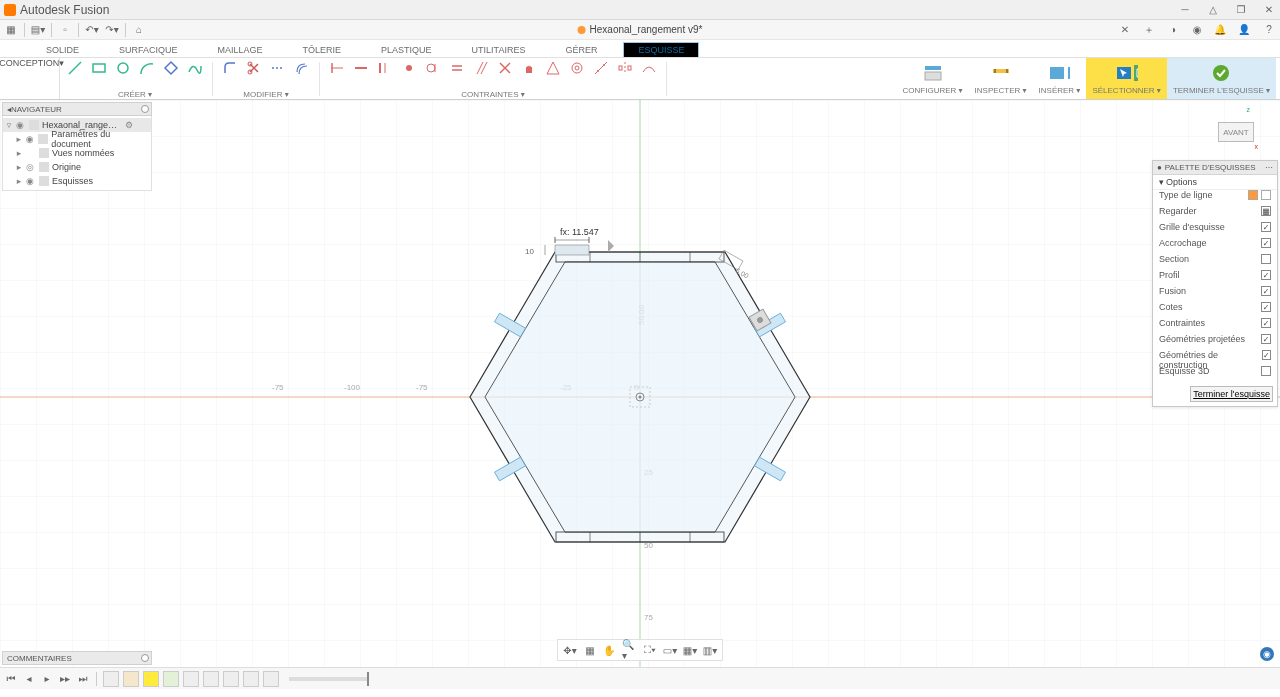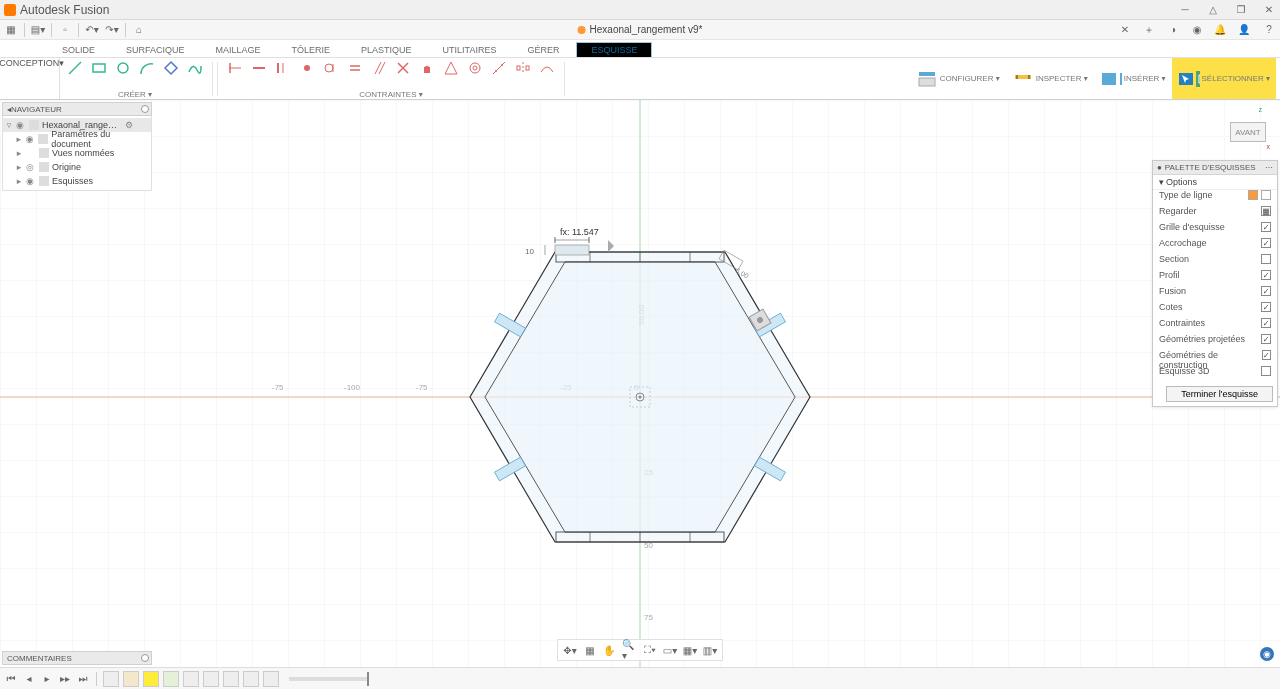--- a/index.html
+++ b/index.html
@@ -15,34 +15,34 @@
 
 
 .qat { height: 20px; background: #f6f6f6; display: flex; align-items: center; padding: 0 4px; gap: 6px; border-bottom: 1px solid #e6e6e6; position: relative; }
 .qat .qico { width: 14px; height: 14px; color: #666; display: flex; align-items: center; justify-content: center; cursor: pointer; }
 .qat .sep { width: 1px; height: 14px; background: #ccc; }
 .qat .doc-tab { position: absolute; left: 50%; transform: translateX(-50%); display: flex; align-items: center; gap: 4px; font-size: 10px; color: #444; }
 .qat .doc-tab .unsaved-dot { width: 8px; height: 8px; border-radius: 50%; background: #ff9933; }
 .qat .right-ico { margin-left: auto; display: flex; gap: 10px; align-items: center; }
 
 
-.ribbon-tabs { height: 18px; background: #fff; display: flex; align-items: flex-end; border-bottom: 1px solid #e0e0e0; padding-left: 48px; gap: 3px; }
+.ribbon-tabs { height: 18px; background: #fff; display: flex; align-items: flex-end; border-bottom: 1px solid #e0e0e0; padding-left: 32px; gap: 12px; }
 .ribbon-tabs .rtab { padding: 2px 14px; font-size: 9px; color: #6b6b6b; cursor: pointer; }
 .ribbon-tabs .rtab.active { background: #000000; color: #0a6ea6; border: 1px solid #9ec7e2; border-bottom: none; }
 
 
 .ribbon { height: 42px; background: #fff; display: flex; align-items: center; border-bottom: 1px solid #d0d0d0; padding: 0 4px; }
 .conception { width: 56px; display: flex; align-items: flex-start; justify-content: center; font-size: 9px; color: #555; border-right: 1px solid #e0e0e0; height: 100%; cursor: pointer; }
 .rgroup { display: flex; flex-direction: column; align-items: center; padding: 0 6px; height: 100%; justify-content: center; }
 .rgroup .icos { display: flex; gap: 6px; align-items: center; height: 24px; }
 .rgroup .label { font-size: 8px; color: #777; margin-top: 12px; }
 .rico { width: 18px; height: 18px; display: flex; align-items: center; justify-content: center; cursor: pointer; }
 .rsep { width: 1px; height: 34px; background: #e4e4e4; margin: 0 2px; }
 .ribbon-right { margin-left: auto; display: flex; align-items: center; height: 100%; }
-.bigbtn { display: flex; flex-direction: row; align-items: center; gap: 2px; padding: 0 6px; height: 100%; justify-content: center; cursor: pointer; }
+.bigbtn { display: flex; flex-direction: column; align-items: center; gap: 2px; padding: 0 6px; height: 100%; justify-content: center; cursor: pointer; }
 .bigbtn .bbicon { width: 22px; height: 22px; display: flex; align-items: center; justify-content: center; }
 .bigbtn .bblabel { font-size: 8px; color: #777; }
 .bigbtn.highlight { background: #fde047; }
 .bigbtn.green .bbicon svg circle { fill: #5ba92e; }
 .bigbtn.terminate { background: #d9ebf7; }
 
 
 .main { position: relative; display: flex; height: 589px; }
 .browser-panel { width: 150px; position: absolute; left: 2px; top: 2px; z-index: 5; }
 .panel-hdr { height: 14px; background: #eaeaea; display: flex; align-items: center; padding: 0 4px; font-size: 8px; color: #555; border: 1px solid #d0d0d0; position: relative; }
@@ -51,36 +51,36 @@
 .tree-row { display: flex; align-items: center; height: 14px; padding: 0 2px; font-size: 9px; color: #444; gap: 3px; cursor: pointer; }
 .tree-row.root { background: #e8e8e8; }
 .tree-row .expander { width: 8px; text-align: center; color: #888; }
 .tree-row .eye { width: 10px; color: #888; }
 .tree-row .node-ico { width: 10px; height: 10px; background: #ddd; }
 
 .canvas-wrap { flex: 1; position: relative; background: #fff; overflow: hidden; }
 .canvas-wrap svg { position: absolute; inset: 0; }
 
 
-.viewcube { position: absolute; top: 6px; right: 10px; width: 48px; height: 48px; z-index: 6; }
+.viewcube { position: absolute; top: 6px; right: 22px; width: 48px; height: 48px; z-index: 6; }
 .viewcube .face { position: absolute; left: 8px; top: 16px; width: 36px; height: 20px; border: 1px solid #bbb; background: #f3f3f3; display: flex; align-items: center; justify-content: center; font-size: 8px; color: #888; cursor: pointer; }
 .viewcube .ax-x { position: absolute; bottom: 4px; right: 0; font-size: 7px; color: #c33; }
 .viewcube .ax-z { position: absolute; top: 0; right: 8px; font-size: 7px; color: #3a7; }
 
 
 .sketch-palette { position: absolute; right: 2px; top: 60px; width: 126px; background: #fff; border: 1px solid #c8c8c8; z-index: 7; box-shadow: 0 1px 3px rgba(0,0,0,0.1); }
 .sp-title { height: 14px; background: #eaeaea; font-size: 8px; color: #555; display: flex; align-items: center; padding: 0 4px; border-bottom: 1px solid #d4d4d4; }
 .sp-section { font-size: 9px; padding: 2px 6px; color: #444; border-bottom: 1px solid #eee; cursor: pointer; }
 .sp-row { display: flex; justify-content: space-between; height: 16px; padding: 0 6px; font-size: 9px; color: #555; }
 .sp-row .chk { width: 10px; height: 10px; border: 1px solid #888; display: flex; align-items: center; justify-content: center; font-size: 8px; color: #444; cursor: pointer; }
 .sp-row .lineico { display: flex; gap: 3px; }
 .sp-row .lineico span { width: 10px; height: 10px; border: 1px solid #aaa; }
 .sp-row .lineico span.active { background: #ff9a3a; }
 .sp-footer { padding: 4px; display: flex; justify-content: flex-end; }
-.sp-footer button { font-size: 9px; padding: 2px 14px; border: 1px solid #bbb; background: #f4f4f4; cursor: pointer; }
+.sp-footer button { font-size: 9px; padding: 2px 2px; border: 1px solid #bbb; background: #f4f4f4; cursor: pointer; text-decoration: underline; }
 
 
 .comments-bar { position: absolute; bottom: 24px; left: 2px; width: 150px; height: 14px; background: #eaeaea; border: 1px solid #d0d0d0; display: flex; align-items: center; padding: 0 4px; font-size: 8px; color: #555; z-index: 5; }
 .comments-bar .collapse-dot { position: absolute; right: 2px; width: 8px; height: 8px; border-radius: 50%; border: 1px solid #999; background: #fff; cursor: pointer; }
 .timeline { position: absolute; bottom: 0; left: 0; right: 0; height: 22px; background: #f7f7f7; border-top: 1px solid #ddd; display: flex; align-items: center; padding: 0 4px; gap: 4px; z-index: 5; }
 .tl-btn { width: 14px; height: 14px; display: flex; align-items: center; justify-content: center; color: #666; cursor: pointer; }
 .tl-sep { width: 1px; height: 14px; background: #ccc; margin: 0 2px; }
 .tl-feat { width: 16px; height: 16px; background: #eee; border: 1px solid #ccc; cursor: pointer; }
 .tl-feat.active { background: #ffeb3b; }
 .tl-track { flex: 0 0 80px; height: 4px; background: #ddd; margin: 0 6px; position: relative; }
@@ -177,20 +177,47 @@
       <div class="rico">
           <svg width="16" height="16">
             <path d="M2 12 Q6 2 10 10 T14 6" fill="none" stroke="#3b8" stroke-width="1.5"></path>
           </svg>
         </div>
     </div>
     <div class="label">CRÉER ▾</div>
   </div>
   <div class="rsep"></div>
 
+  <div class="rgroup">
+    <div class="icos">
+      <div class="rico">
+          <svg width="16" height="16">
+            <path d="M3 13 L3 7 Q3 3 7 3 L13 3" fill="none" stroke="#57c" stroke-width="1.5"></path>
+          </svg>
+        </div>
+      <div class="rico">
+          <svg width="16" height="16">
+            <path d="M4 4 L12 12 M4 12 L12 4" stroke="#c55" stroke-width="1.5"></path>
+            <circle cx="4" cy="12" r="2" fill="none" stroke="#c55"></circle>
+            <circle cx="4" cy="4" r="2" fill="none" stroke="#c55"></circle>
+          </svg>
+        </div>
+      <div class="rico">
+          <svg width="16" height="16">
+            <path d="M2 8 L10 8 M10 8 L14 8" stroke="#57c" stroke-width="1.5" stroke-dasharray="0 0 2 2"></path>
+          </svg>
+        </div>
+      <div class="rico">
+          <svg width="16" height="16">
+            <path d="M3 12 Q3 4 11 4 M5 14 Q5 6 13 6" fill="none" stroke="#57c" stroke-width="1.2"></path>
+          </svg>
+        </div>
+    </div>
+    <div class="label">MODIFIER ▾</div>
+  </div>
   <div class="rsep"></div>
 
   <div class="rgroup">
     <div class="icos">
       <div class="rico">
           <svg width="16" height="16">
             <line x1="3" y1="3" x2="3" y2="13" stroke="#d66" stroke-width="1.5"></line>
             <line x1="2" y1="8" x2="14" y2="8" stroke="#d66" stroke-width="1"></line>
           </svg>
         </div>
@@ -310,20 +337,29 @@
         <svg width="64" height="20">
           <rect x="1" y="4" width="14" height="12" fill="#2580c3"></rect>
             <path d="M4 6 l7 4 l-3 1 l-1 3 z" fill="#fff"></path>
           <rect x="18" y="2" width="14" height="16" fill="#56a36c"></rect>
             <path d="M21 6 h8 v8 h-8 z" fill="none" stroke="#fff"></path>
           <rect x="35" y="2" width="14" height="16" fill="#56a36c"></rect>
             <ellipse cx="42" cy="10" rx="5" ry="6" fill="none" stroke="#fff"></ellipse>
         </svg>
       </div>
       <div class="bblabel">SÉLECTIONNER ▾</div>
+    </div>
+    <div class="bigbtn terminate green">
+      <div class="bbicon">
+          <svg width="20" height="20">
+            <circle cx="10" cy="10" r="8"></circle>
+            <path d="M6 10 l3 3 l5 -6" fill="none" stroke="#fff" stroke-width="2"></path>
+          </svg>
+        </div>
+      <div class="bblabel">TERMINER L'ESQUISSE ▾</div>
     </div>
   </div>
 </div>
 
 <div class="main">
 
   <div class="browser-panel">
     <div class="panel-hdr">
       ◂ <span>NAVIGATEUR</span>
       <span class="collapse-dot"></span>

